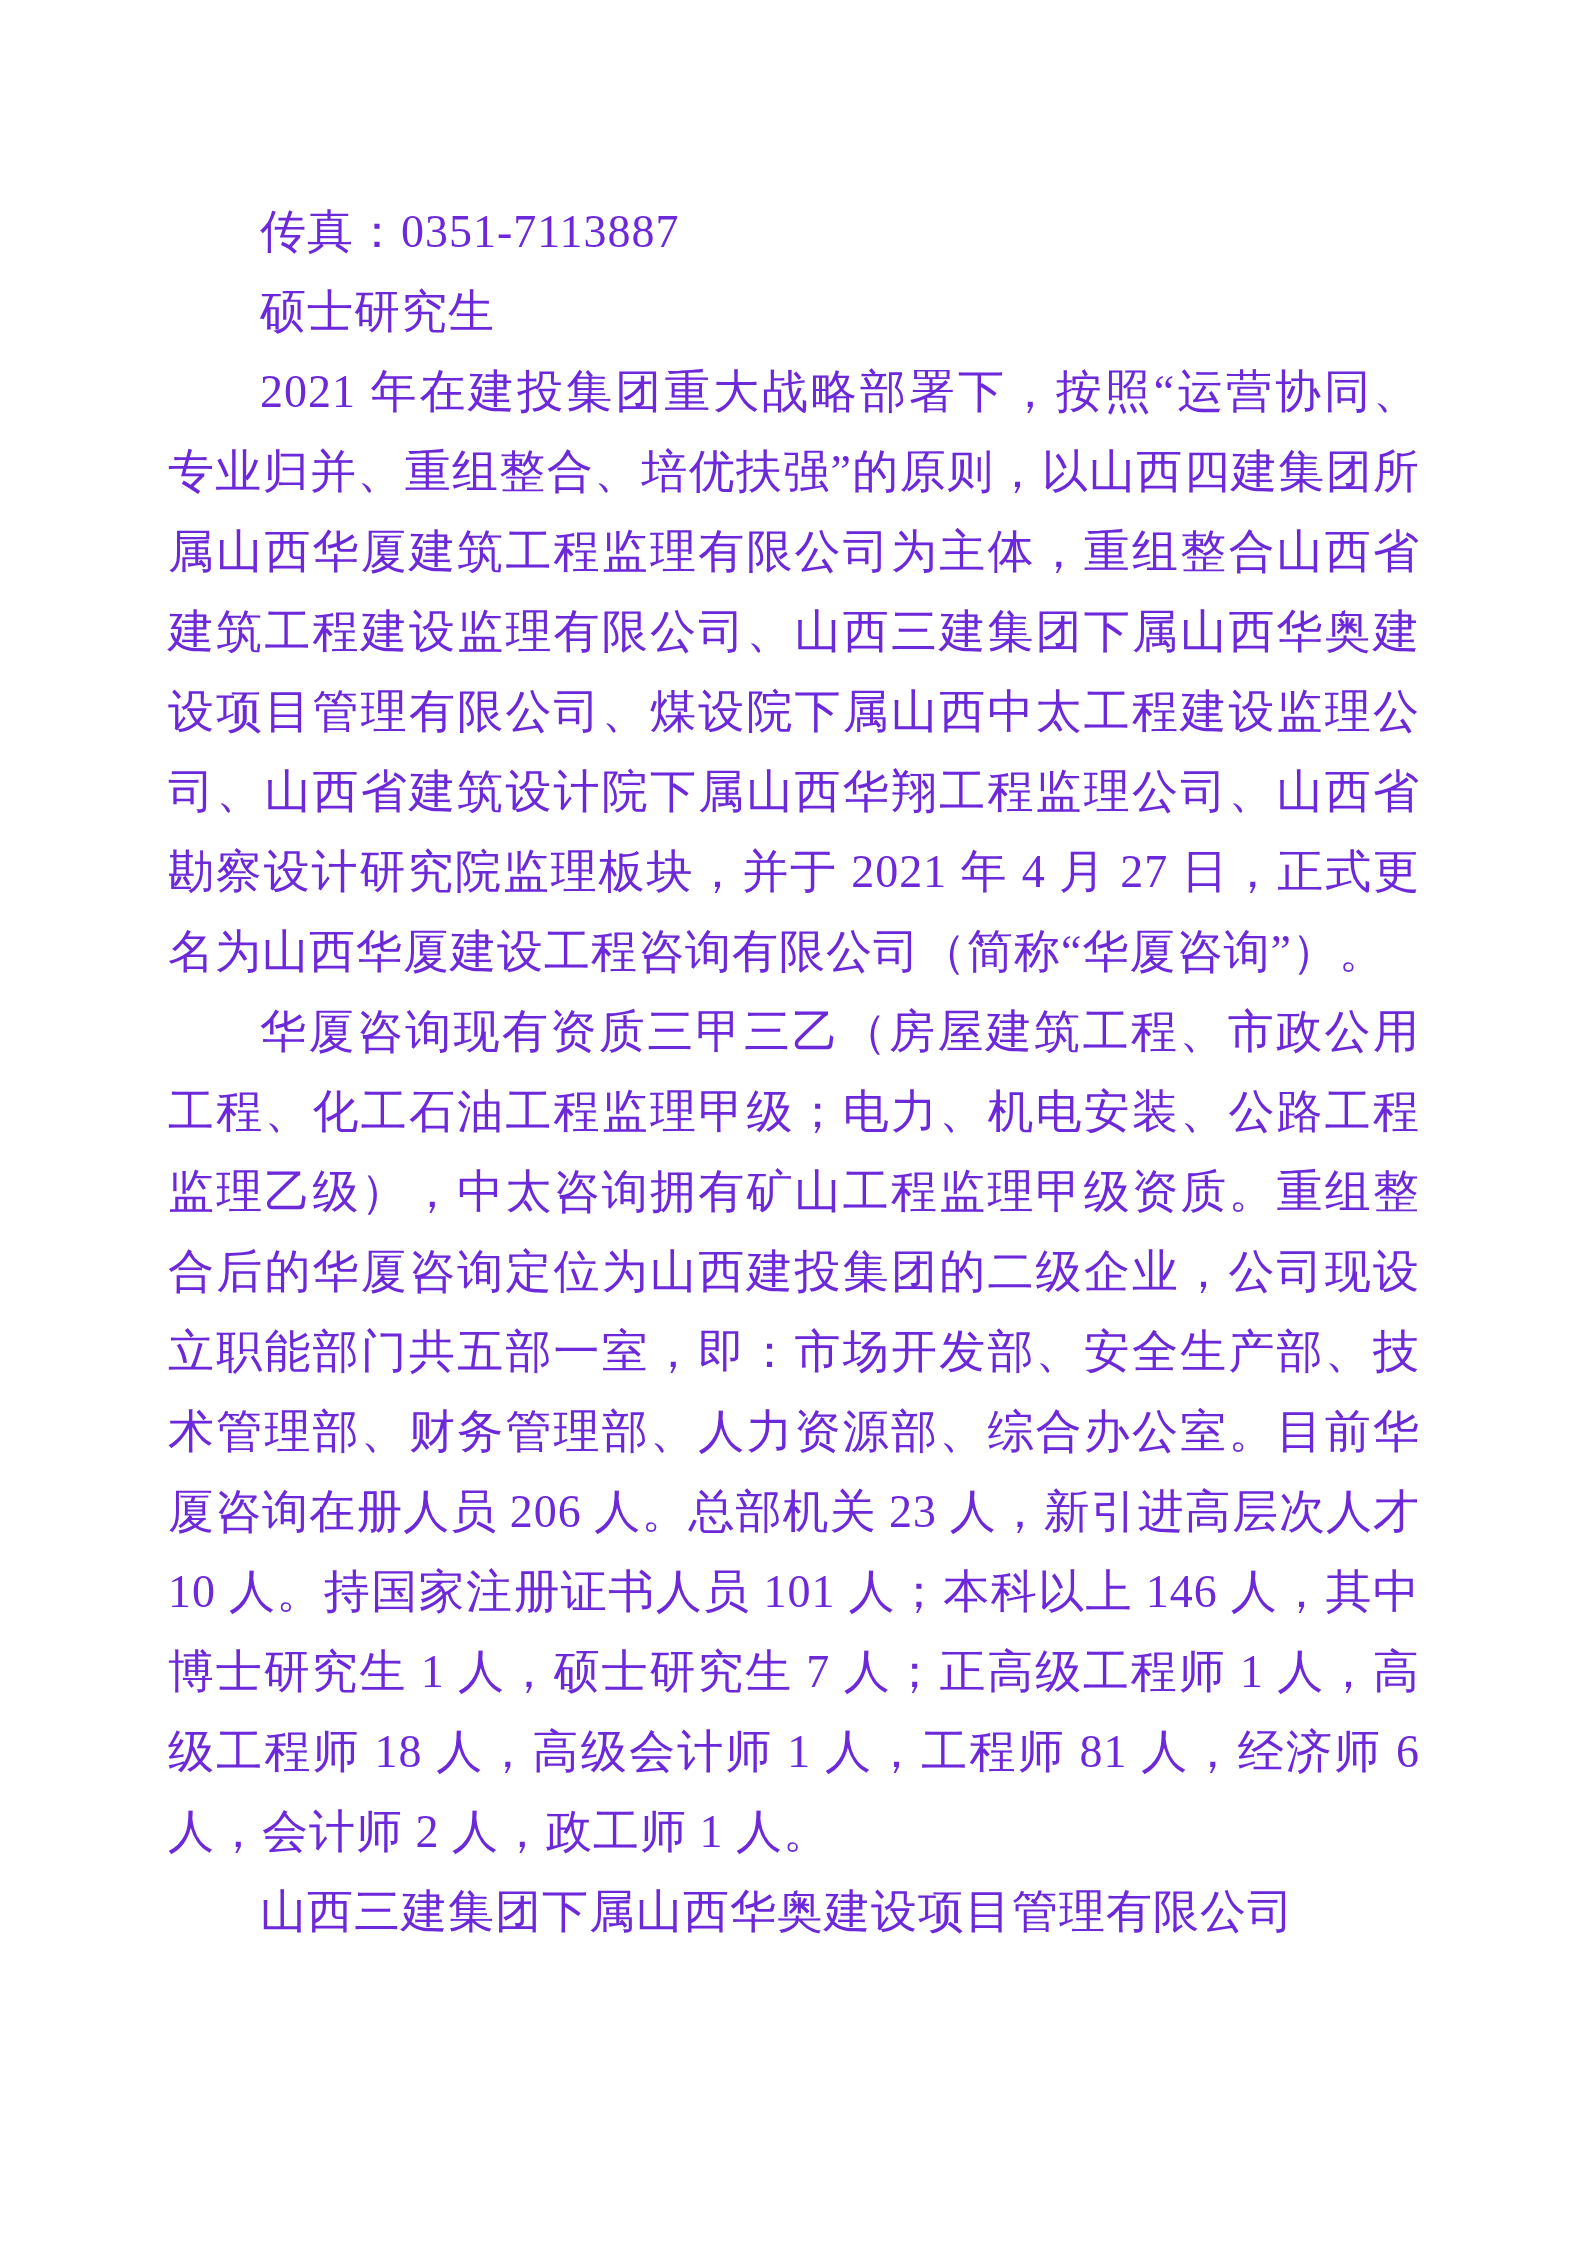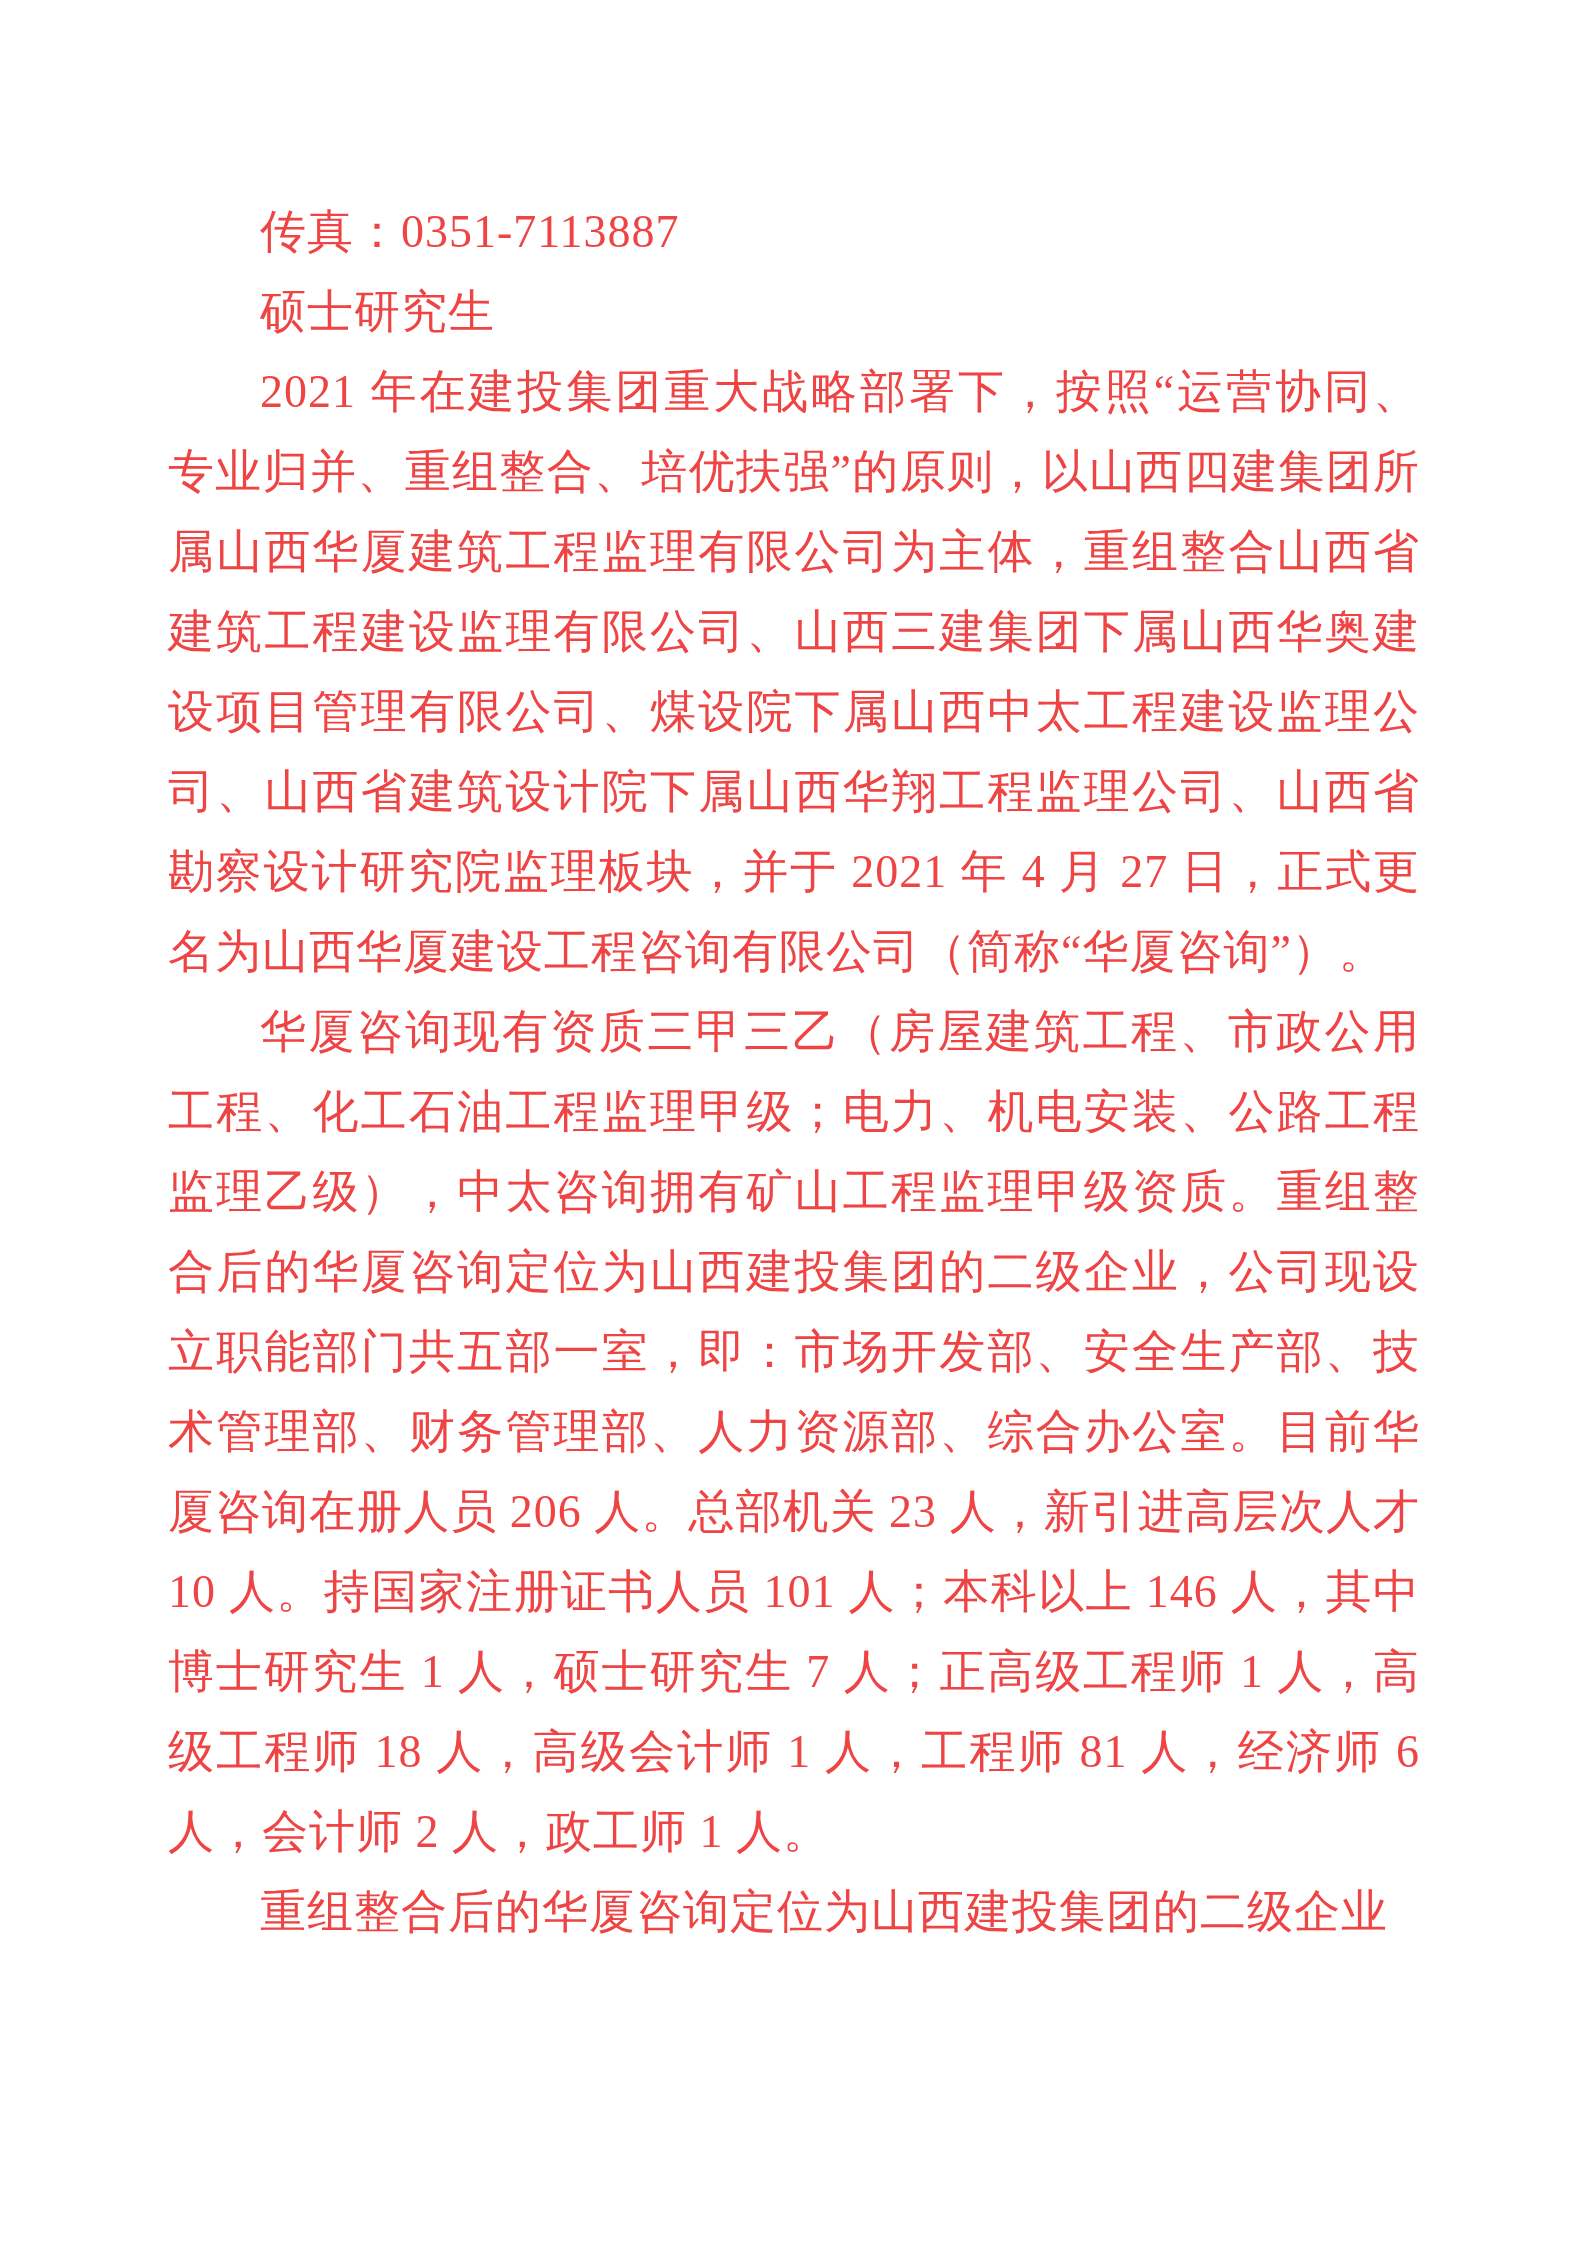--- a/index.html
+++ b/index.html
@@ -9,21 +9,21 @@
   }
   .page {
     position: relative;
     width: 1587px;
     height: 2245px;
     margin: 0 auto;
     background: #ffffff;
     box-sizing: border-box;
     padding: 192px 167px 0 168px;
     font-family: "Liberation Serif", "DejaVu Serif", serif;
-    color: #ef4444;
+    color: #6d28d9;
     overflow: hidden;
   }
   .doc-body p {
     margin: 0;
     font-size: 46px;
     line-height: 80px;
     text-indent: 2em;
     text-align: justify;
     text-justify: inter-ideograph;
     word-break: break-all;
@@ -35,15 +35,15 @@
 </style>
 </head>
 <body>
 
 <div class="page">
   <div class="doc-body">
     <p class="single">传真：0351-7113887</p>
     <p class="single">硕士研究生</p>
     <p>2021 年在建投集团重大战略部署下，按照“运营协同、专业归并、重组整合、培优扶强”的原则，以山西四建集团所属山西华厦建筑工程监理有限公司为主体，重组整合山西省建筑工程建设监理有限公司、山西三建集团下属山西华奥建设项目管理有限公司、煤设院下属山西中太工程建设监理公司、山西省建筑设计院下属山西华翔工程监理公司、山西省勘察设计研究院监理板块，并于 2021 年 4 月 27 日，正式更名为山西华厦建设工程咨询有限公司（简称“华厦咨询”）。</p>
     <p>华厦咨询现有资质三甲三乙（房屋建筑工程、市政公用工程、化工石油工程监理甲级；电力、机电安装、公路工程监理乙级），中太咨询拥有矿山工程监理甲级资质。重组整合后的华厦咨询定位为山西建投集团的二级企业，公司现设立职能部门共五部一室，即：市场开发部、安全生产部、技术管理部、财务管理部、人力资源部、综合办公室。目前华厦咨询在册人员 206 人。总部机关 23 人，新引进高层次人才 10 人。持国家注册证书人员 101 人；本科以上 146 人，其中博士研究生 1 人，硕士研究生 7 人；正高级工程师 1 人，高级工程师 18 人，高级会计师 1 人，工程师 81 人，经济师 6 人，会计师 2 人，政工师 1 人。</p>
-    <p>重组整合后的华厦咨询定位为山西建投集团的二级企业</p>
+    <p>山西三建集团下属山西华奥建设项目管理有限公司</p>
   </div>
 </div>
 
 </body></html>

